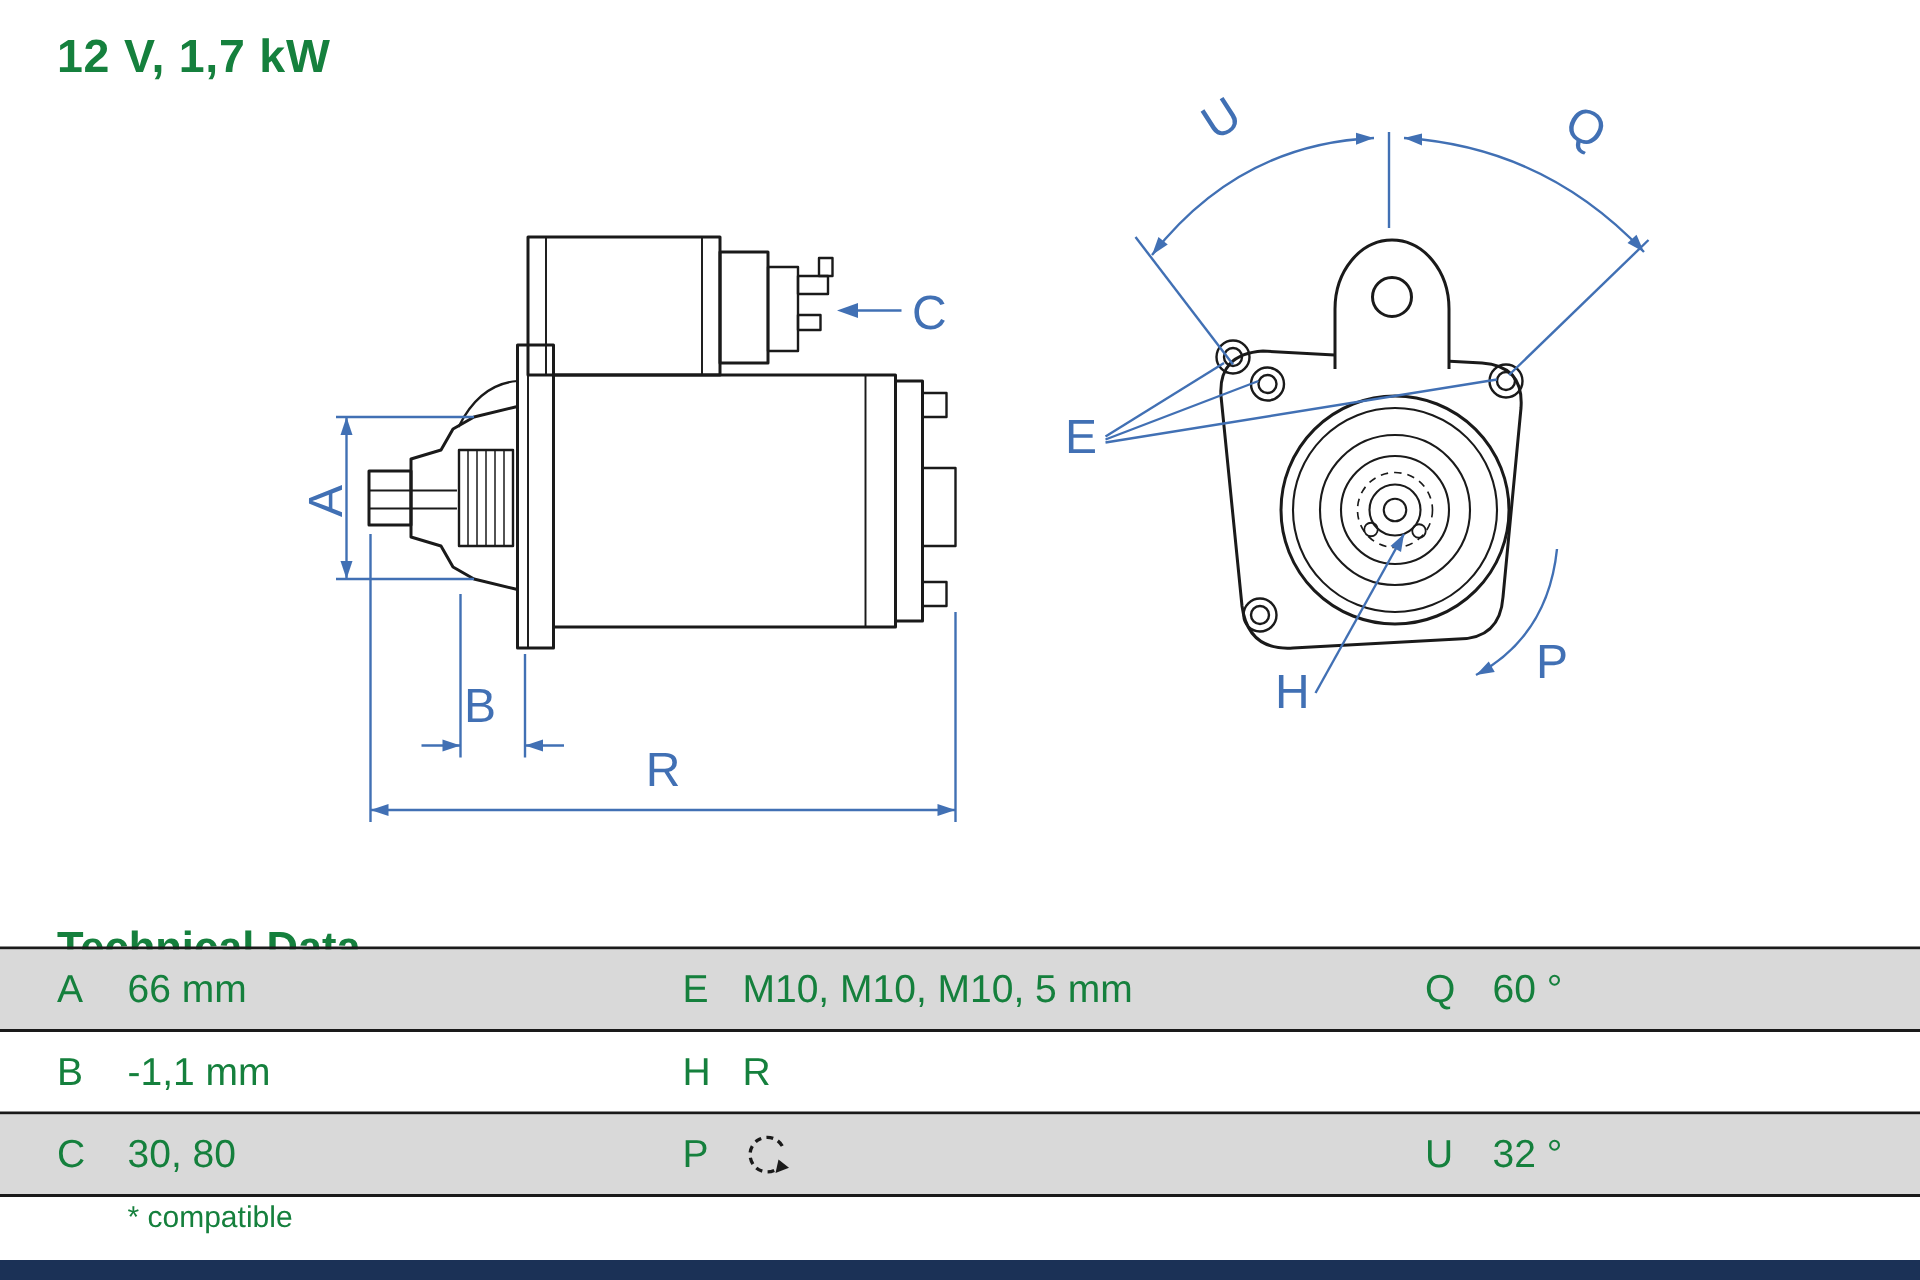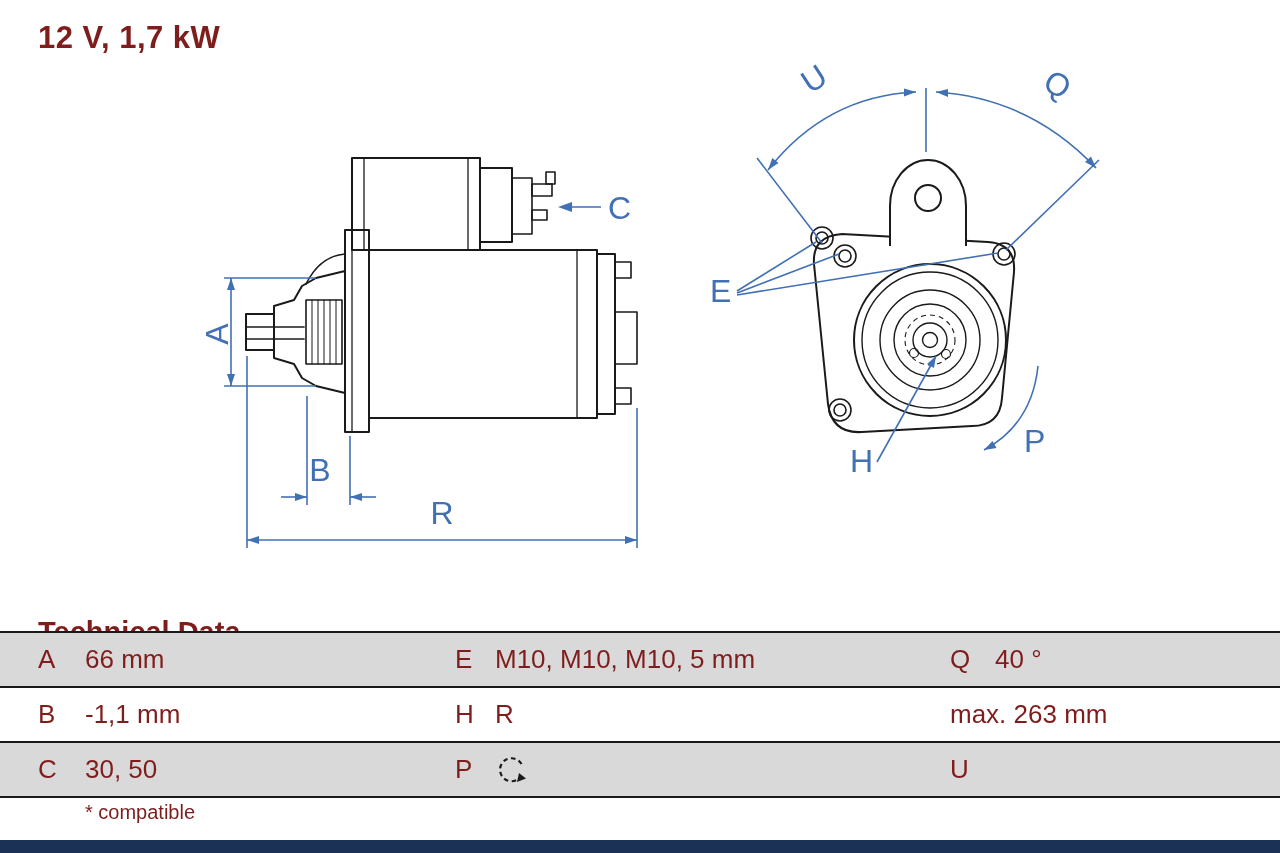--- a/index.html
+++ b/index.html
@@ -1,17 +1,17 @@
 <!DOCTYPE html>
 <html><head>
 <meta charset="utf-8">
 <style>
   html,body{margin:0;padding:0;background:#fff;}
   .page{position:relative;width:1280px;height:853px;background:#ffffff;overflow:hidden;
-        font-family:"Liberation Sans",sans-serif;color:#7f1d1d;}
+        font-family:"Liberation Sans",sans-serif;color:#15803d;}
   .page-title{position:absolute;left:38px;top:20px;font-size:31px;font-weight:bold;letter-spacing:.5px;}
   .drawing{position:absolute;left:0;top:0;}
   .tech-heading{position:absolute;left:38px;top:616px;font-size:29px;font-weight:bold;}
   .tech-table{position:absolute;left:0;right:0;top:631px;border-top:2px solid #1a1a1a;}
   .t-row{display:grid;grid-template-columns:47px 370px 40px 455px 45px 1fr;
          padding-left:38px;align-items:center;height:53px;border-bottom:2px solid #1a1a1a;
          font-size:26px;}
   .t-row.gray{background:#d9d9d9;}
   .t-key{font-weight:normal;}
   .t-val{white-space:nowrap;}
@@ -155,40 +155,40 @@
 
   <div class="tech-heading">Technical Data</div>
 
   <div class="tech-table">
     <div class="t-row gray">
       <span class="t-key">A</span>
       <span class="t-val">66 mm</span>
       <span class="t-key">E</span>
       <span class="t-val">M10, M10, M10, 5 mm</span>
       <span class="t-key">Q</span>
-      <span class="t-val">40 °</span>
+      <span class="t-val">60 °</span>
     </div>
     <div class="t-row">
       <span class="t-key">B</span>
       <span class="t-val">-1,1 mm</span>
       <span class="t-key">H</span>
       <span class="t-key">R</span>
-      <span class="t-val">max. 263 mm</span>
     </div>
     <div class="t-row gray">
       <span class="t-key">C</span>
-      <span class="t-val">30, 50</span>
+      <span class="t-val">30, 80</span>
       <span class="t-key">P</span>
       <span class="t-val">
         <svg class="rot-icon" width="34" height="32" viewBox="0 0 34 32">
           <path d="M 26.5,10 A 11.5,11.5 0 1 0 24,24.5" fill="none" stroke="#1a1a1a" stroke-width="2.2" stroke-dasharray="4.5 3.5"></path>
           <path d="M 22,28 L 31,24.5 L 24,19 Z" fill="#1a1a1a"></path>
         </svg>
       </span>
       <span class="t-key">U</span>
+      <span class="t-val">32 °</span>
     </div>
   </div>
 
   <div class="footnote">* compatible</div>
 
   <div class="footer-bar"></div>
 
 </div>
 
 </body></html>

